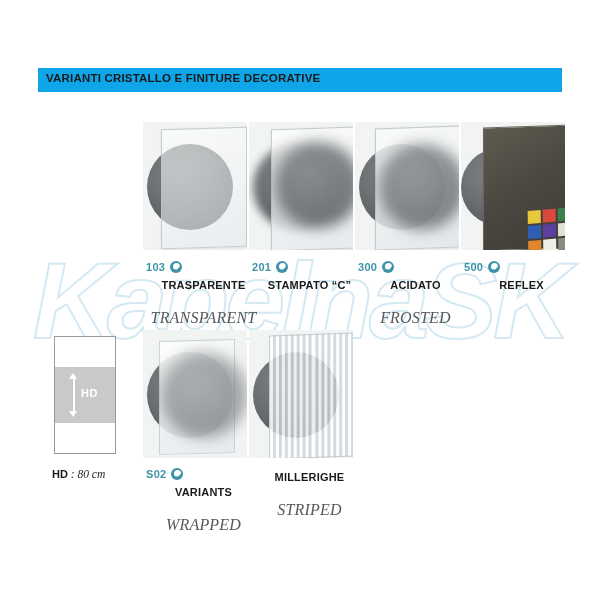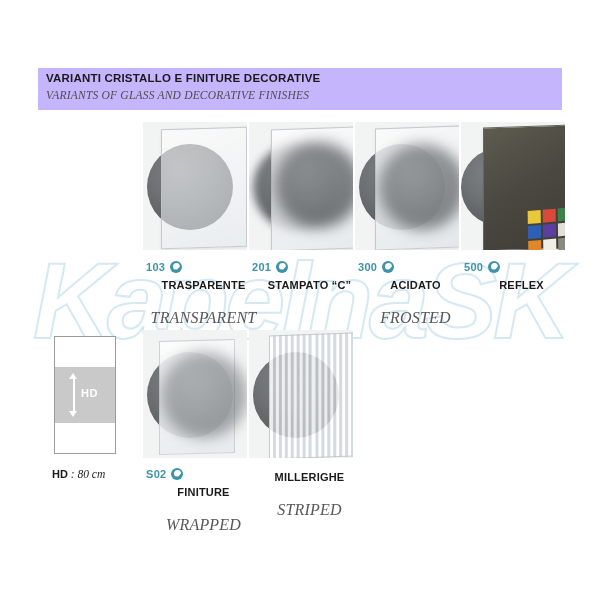--- a/index.html
+++ b/index.html
@@ -27,22 +27,22 @@
     white-space:nowrap;
     pointer-events:none;
     z-index:0;
     user-select:none;
   }
 
   
   .header-band{
     position:absolute;
     left:38px;top:68px;
-    width:524px;height:42px;
-    background:#c4b5fd;
+    width:524px;height:24px;
+    background:#0ea5e9;
     z-index:2;
   }
   .header-title{
     position:absolute;left:8px;top:4px;
     font-size:11.5px;font-weight:700;
     letter-spacing:.2px;
     color:#1a1a1a;
   }
   .header-sub{
     position:absolute;left:8px;top:21px;
@@ -184,21 +184,20 @@
 </style>
 </head>
 <body>
 
 <div class="page">
 
   <div class="watermark">KapelnaSK</div>
 
   <div class="header-band">
     <div class="header-title">VARIANTI CRISTALLO E FINITURE DECORATIVE</div>
-    <div class="header-sub">VARIANTS OF GLASS AND DECORATIVE FINISHES</div>
   </div>
 
   <div class="content">
 
     <div class="tile" style="left:143px;top:122px;">
       <div class="ball"></div>
       <div class="pane glass-clear"></div>
     </div>
 
     <div class="tile" style="left:249px;top:122px;">
@@ -275,21 +274,21 @@
     <div class="tile" style="left:249px;top:330px;">
       <div class="ball"></div>
       <div class="stripes"></div>
     </div>
 
     <div class="label" style="left:146px;top:466px;">
       <div class="code-row">
         <span class="code">S02</span>
         <span class="badge"></span>
       </div>
-      <div class="name">FINITURE</div>
+      <div class="name">VARIANTS</div>
       <div class="name-en">WRAPPED</div>
     </div>
 
     <div class="label" style="left:252px;top:466px;">
       <div class="name">MILLERIGHE</div>
       <div class="name-en">STRIPED</div>
     </div>
 
     <div class="hd-box">
       <div class="hd-band"></div>

